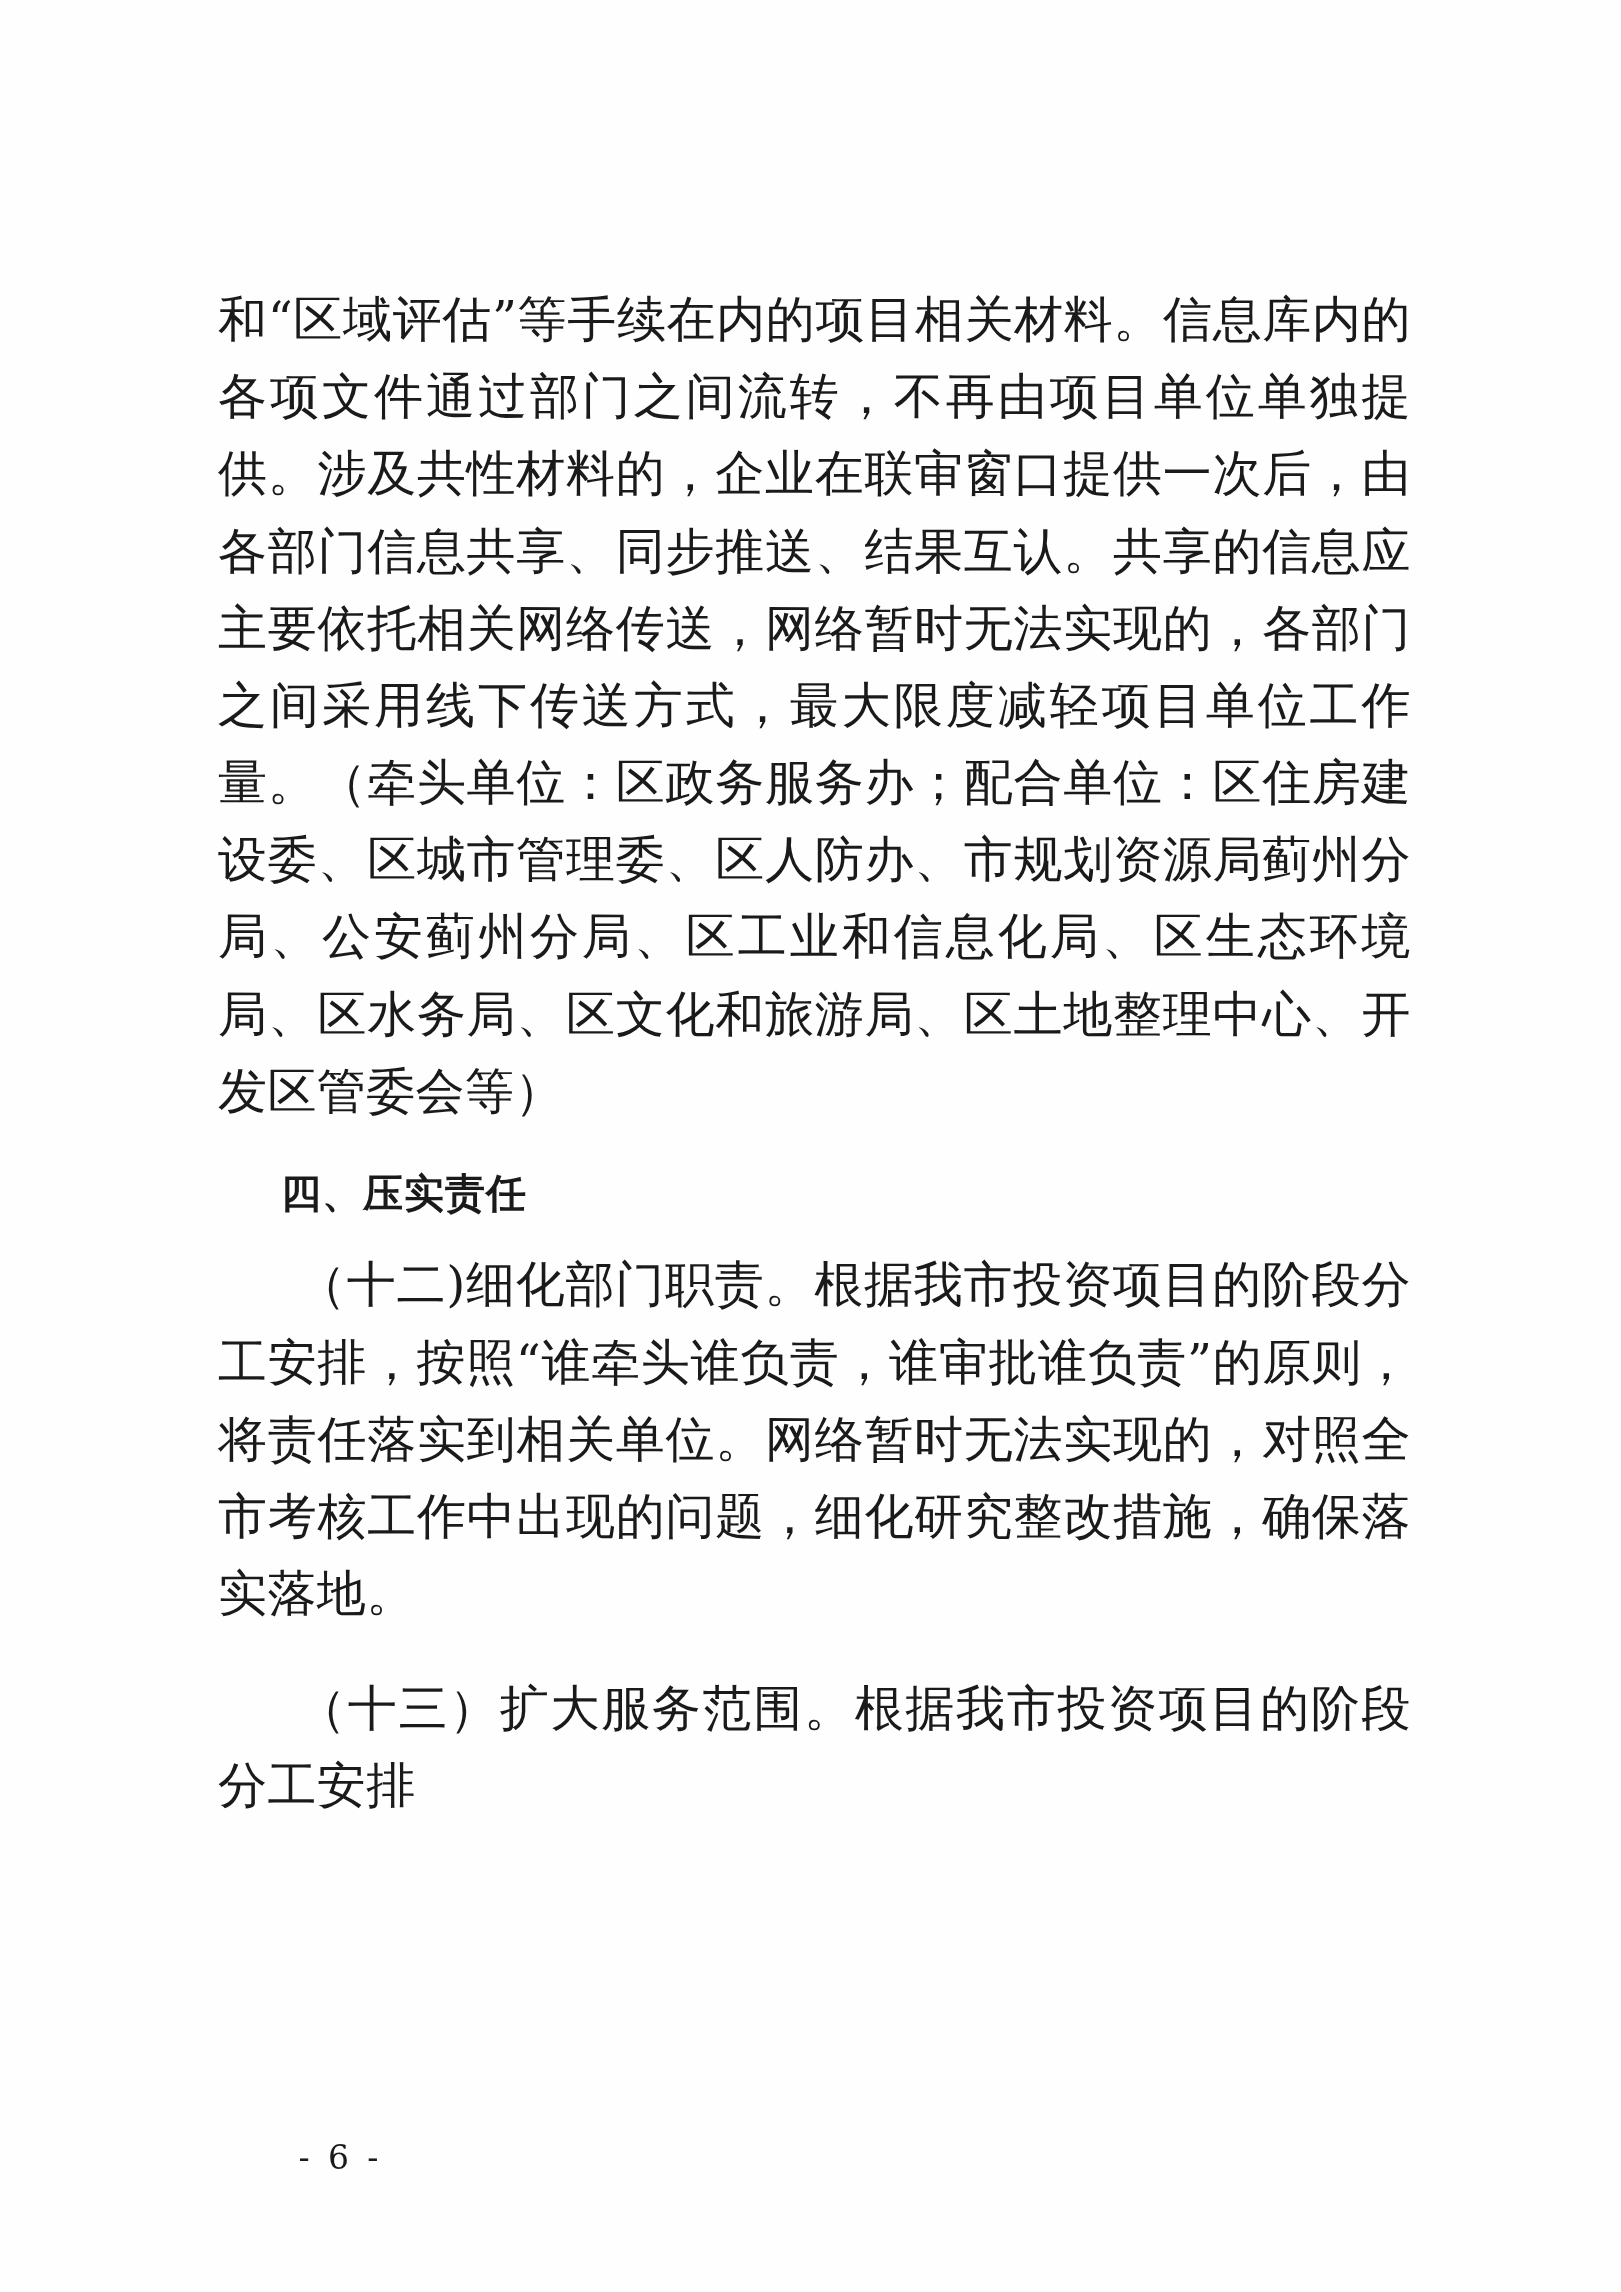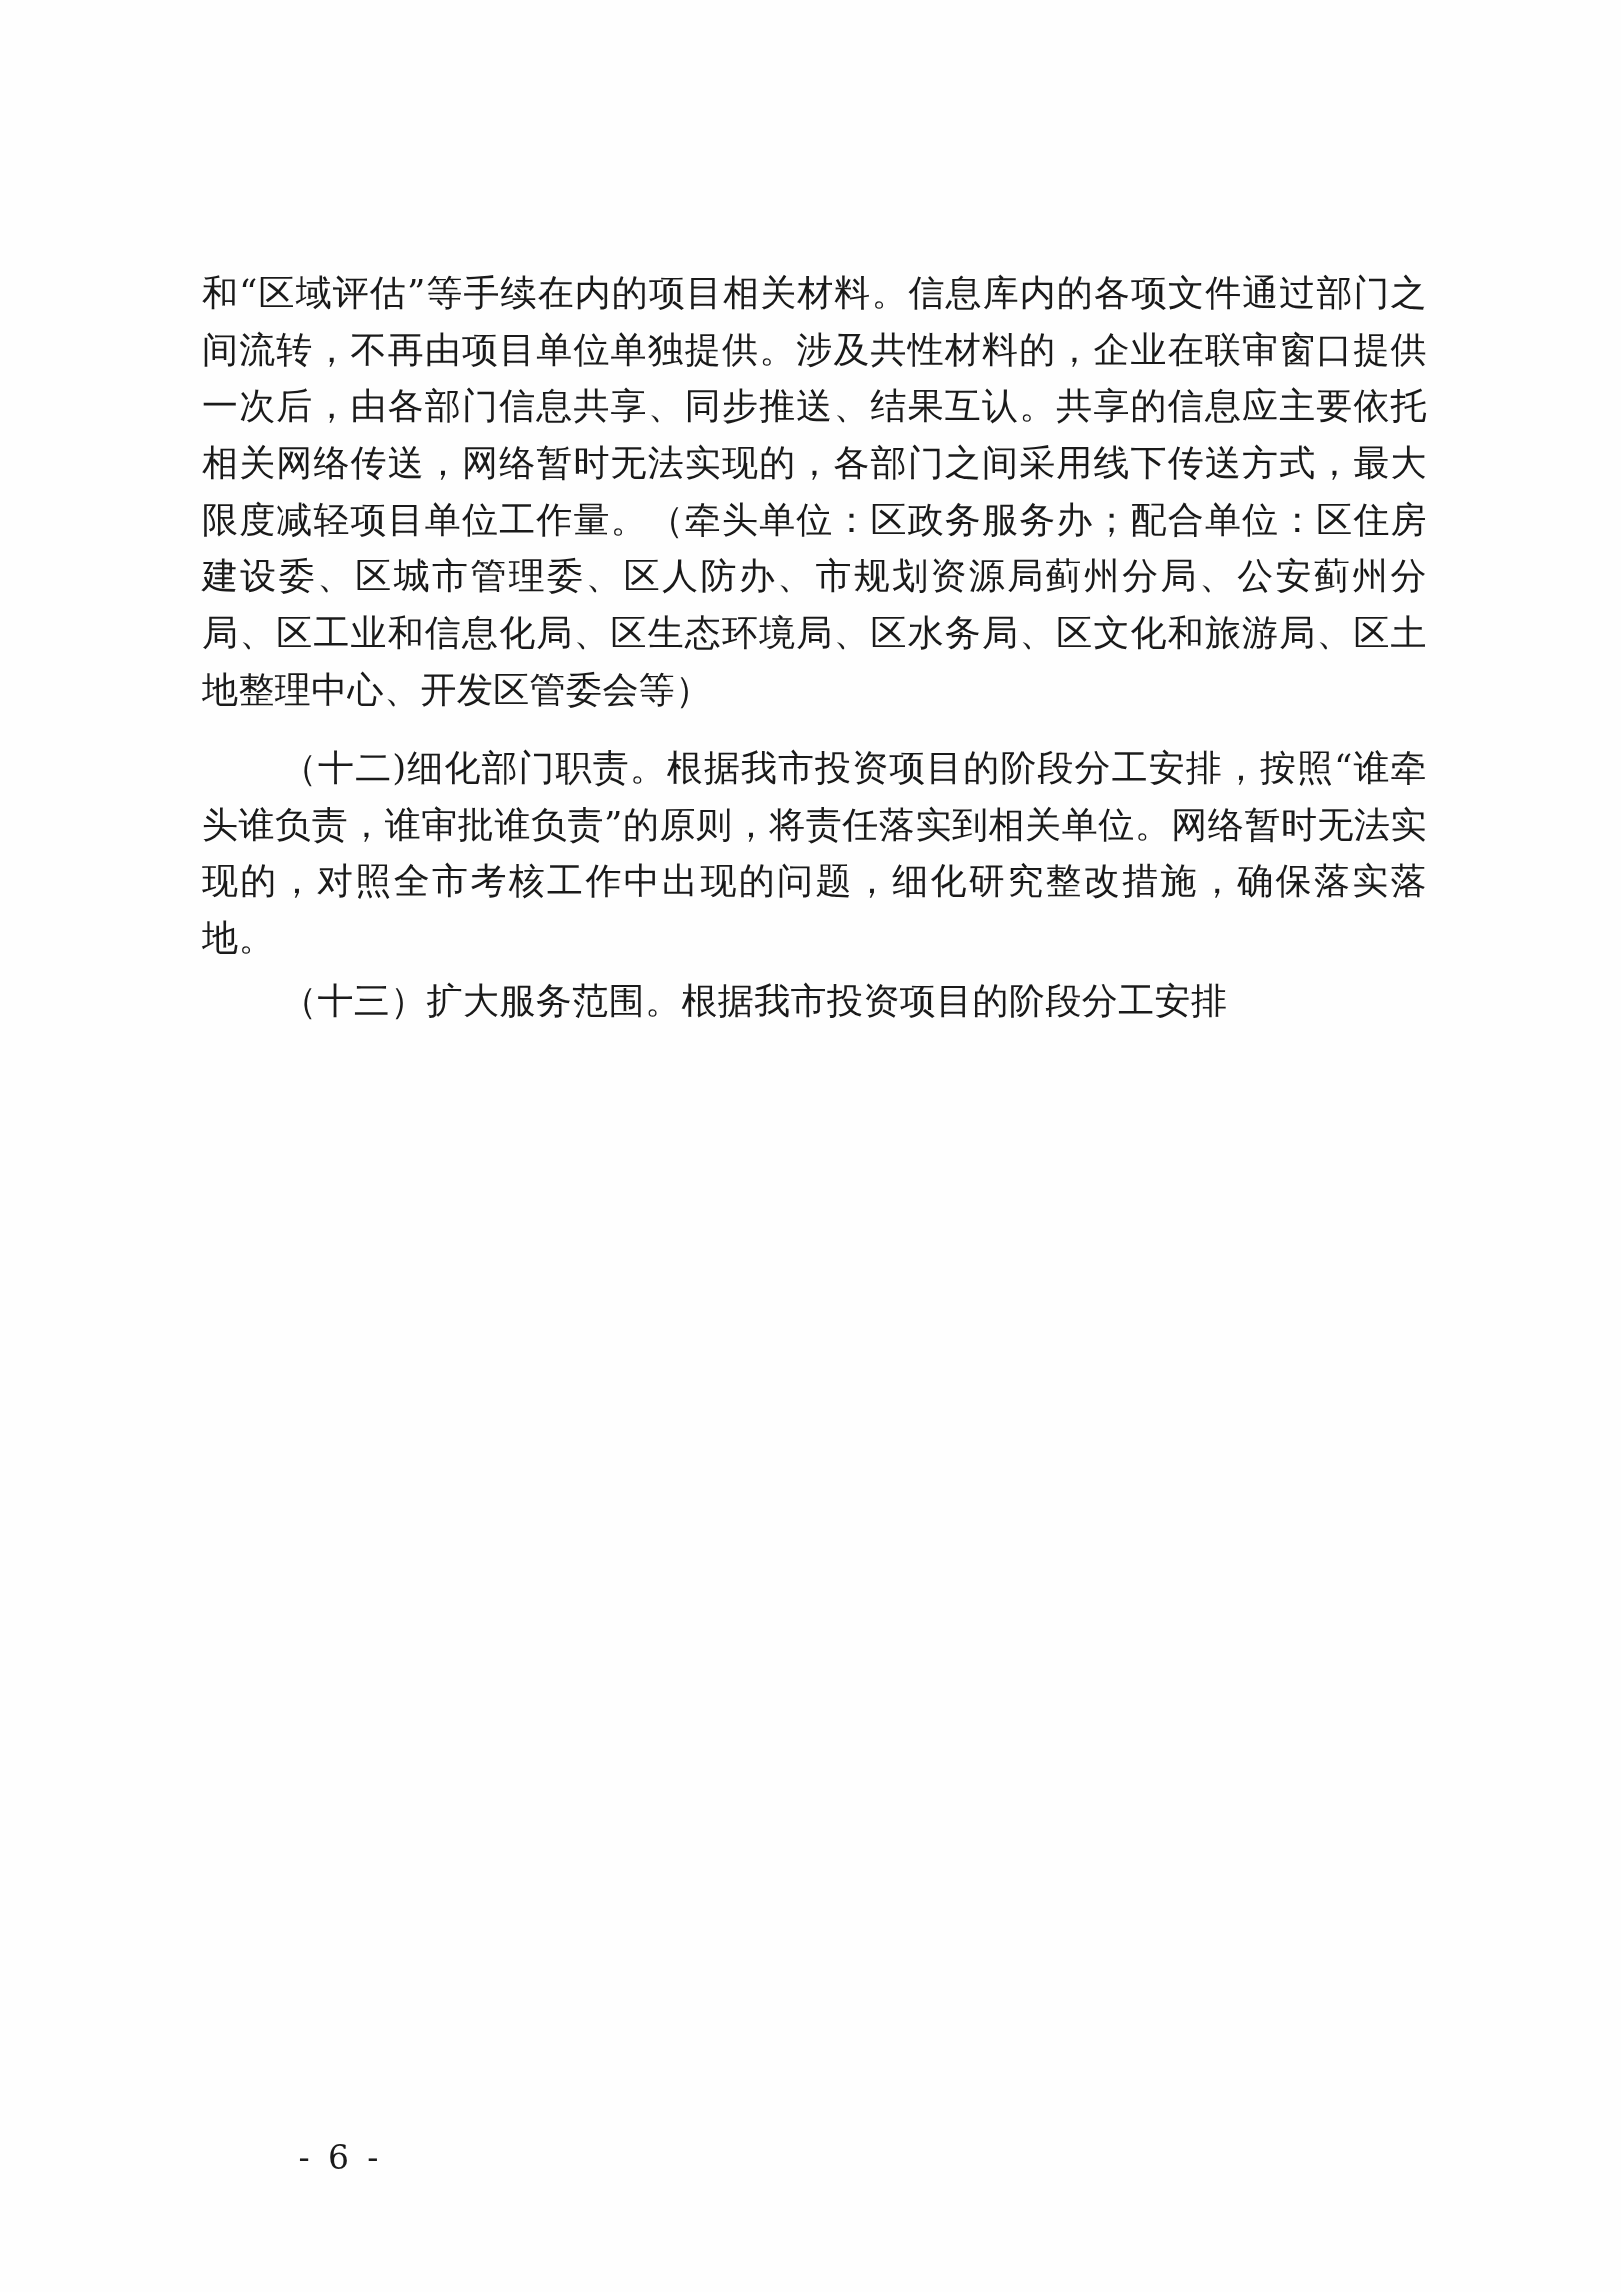--- a/index.html
+++ b/index.html
@@ -19,26 +19,26 @@
     box-sizing: border-box;
     overflow: hidden;
   }
   .content {
     position: absolute;
     left: 202px;
     top: 265px;
     width: 1225px;
   }
   .para {
-    font-size: 36px;
+    font-size: 49px;
     line-height: 1.575;
     letter-spacing: 0.4px;
     text-align: justify;
     text-justify: inter-ideograph;
-    margin: 0;
+    margin: 16px;
     text-indent: 0;
   }
   .para.indent {
     text-indent: 79px;
   }
   .heading {
     font-size: 40px;
     font-weight: bold;
     line-height: 1.575;
     letter-spacing: 1px;
@@ -69,20 +69,21 @@
 <div class="page">
   <div class="content">
 
     <p class="para">和“区域评估”等手续在内的项目相关材料。信息库内的各项文件通过部门之间流转，不再由项目单位单独提供。涉及共性材料的，企业在联审窗口提供一次后，由各部门信息共享、同步推送、结果互认。共享的信息应主要依托相关网络传送，网络暂时无法实现的，各部门之间采用线下传送方式，最大限度减轻项目单位工作量。（牵头单位：区政务服务办；配合单位：区住房建设委、区城市管理委、区人防办、市规划资源局蓟州分局、公安蓟州分局、区工业和信息化局、区生态环境局、区水务局、区文化和旅游局、区土地整理中心、开发区管委会等）</p>
 
     <div class="gap-sm"></div>
 
 
     <div class="gap-md"></div>
 
+    <p class="heading">四、压实责任</p>
 
     <div class="gap-sm"></div>
 
     <p class="para indent">（十二)细化部门职责。根据我市投资项目的阶段分工安排，按照“谁牵头谁负责，谁审批谁负责”的原则，将责任落实到相关单位。网络暂时无法实现的，对照全市考核工作中出现的问题，细化研究整改措施，确保落实落地。</p>
 
     <div class="gap-sm"></div>
 
     <p class="para indent">（十三）扩大服务范围。根据我市投资项目的阶段分工安排</p>
 
   </div>

